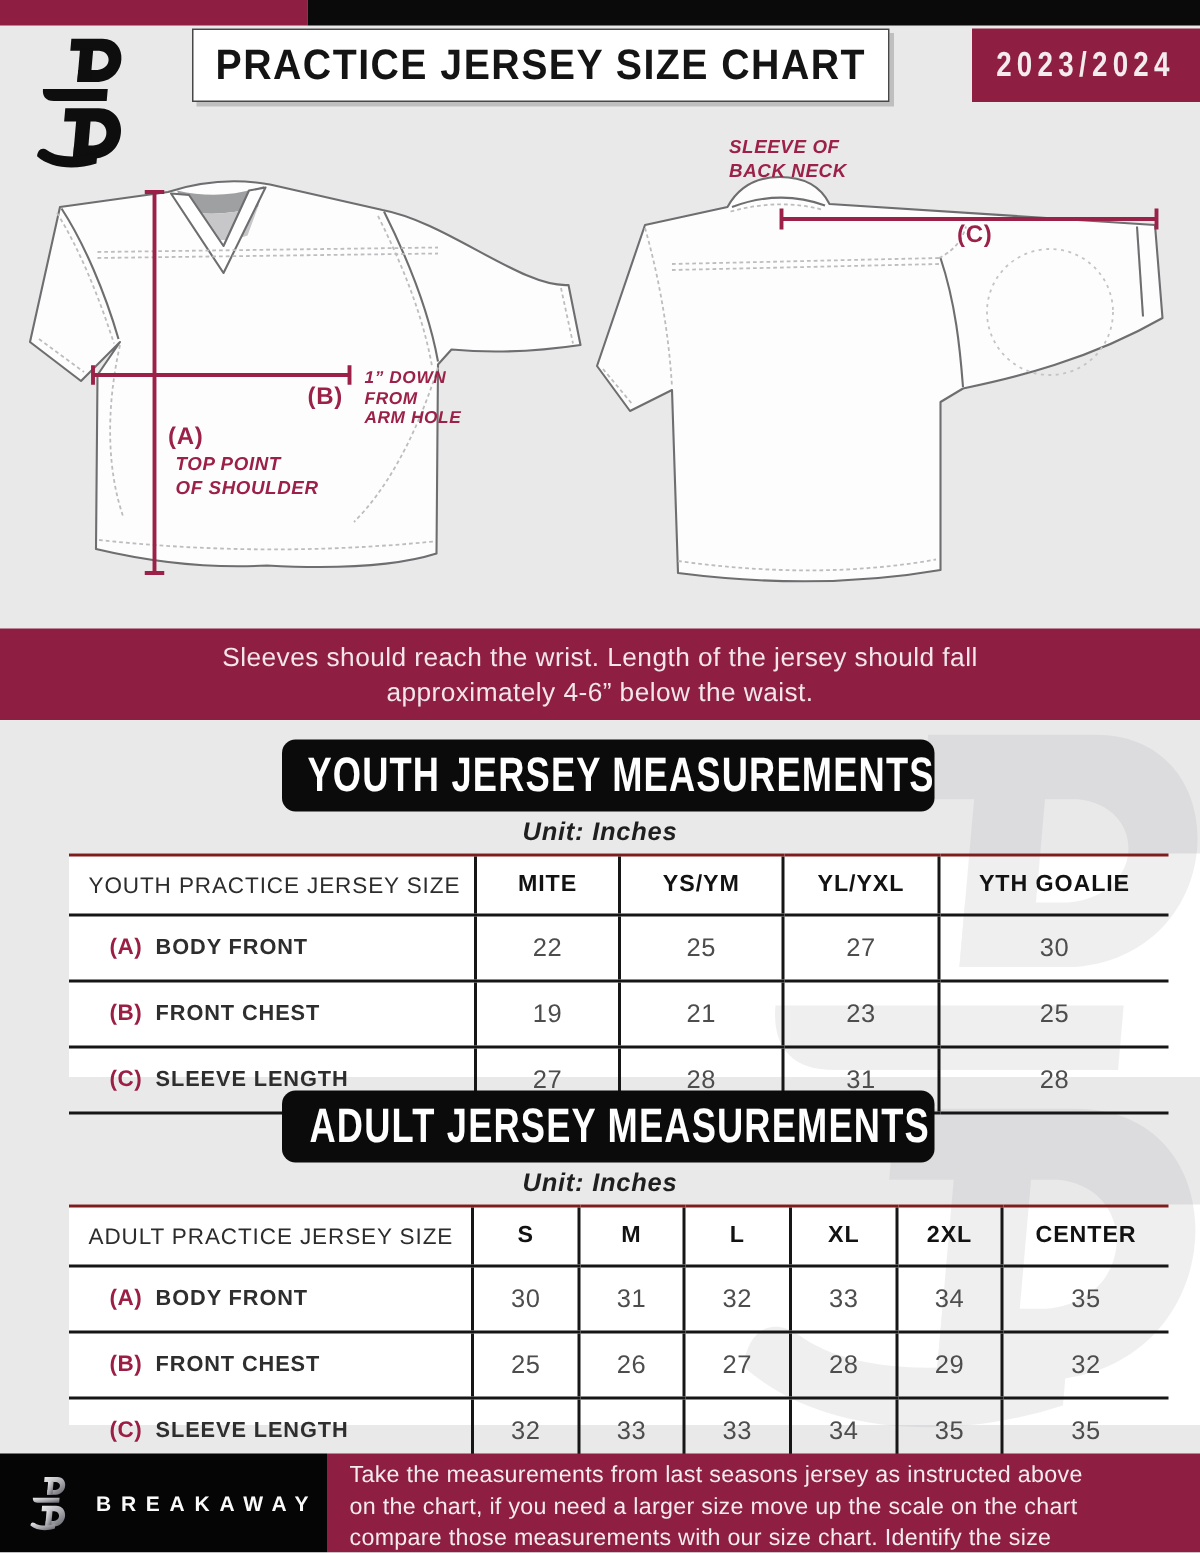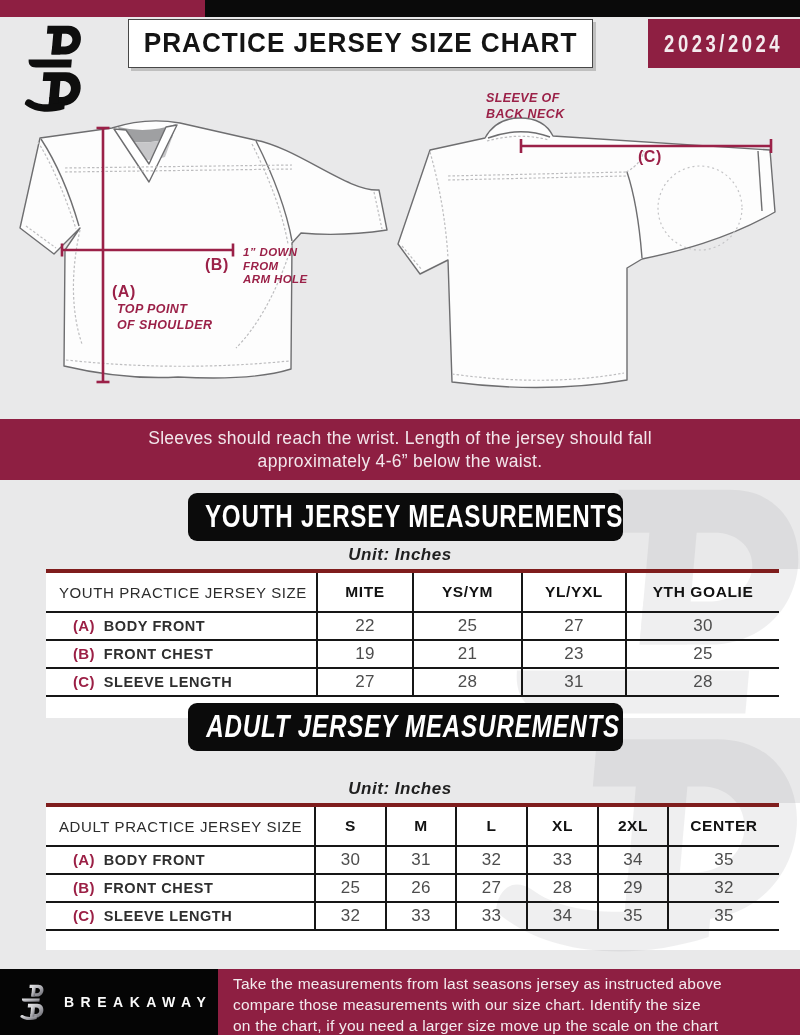--- a/index.html
+++ b/index.html
@@ -55,44 +55,44 @@
 
   
   .black-title{
     left:188px;width:419px;height:48px;background:#0b0b0b;border-radius:9px;
     display:flex;align-items:center;justify-content:center;padding-left:16px;
   }
   .black-title .t{
     color:#ffffff;font-size:31px;font-weight:700;letter-spacing:1px;white-space:nowrap;
     transform:scale(.78,1.04);
   }
-  .bt-youth{top:493px;} .bt-adult{top:703px;font-style:italic;}
+  .bt-youth{top:493px;} .bt-adult{top:727px;}
   .unit{
     left:0;width:800px;text-align:center;font-style:italic;font-weight:600;
     font-size:17px;color:#1f1f1f;letter-spacing:.5px;
   }
   .unit-youth{top:545px;} .unit-adult{top:779px;}
 
   
   table.meas{
     position:absolute;left:46px;width:733px;border-collapse:collapse;table-layout:fixed;
   }
   .tbl-youth{top:569px;} .tbl-adult{top:803px;}
   table.meas th,table.meas td{
     border-bottom:2px solid #161616;padding:0;text-align:center;vertical-align:middle;
     background:transparent;
   }
-  table.meas thead th{border-top:4px solid #7f1d1d;height:38px;
+  table.meas thead th{border-top:2px solid #7f1d1d;height:38px;
     font-size:15.5px;font-weight:700;color:#121212;letter-spacing:.6px;}
   .tbl-adult thead th{height:36px;}
   table.meas th+th,table.meas td+td{border-left:2px solid #161616;}
   table.meas th.first{
     text-align:left;padding-left:13px;font-weight:500;font-size:15px;color:#2c2c2c;letter-spacing:.6px;
   }
-  table.meas tbody tr{height:28px;}
+  table.meas tbody tr{height:44px;}
   table.meas td.first{text-align:left;padding-left:27px;}
   .key-cell{color:#9b1f45;font-weight:800;font-size:15px;margin-right:9px;letter-spacing:.3px;}
   .lbl-cell{color:#2e2e2e;font-weight:600;font-size:14.5px;letter-spacing:.6px;}
   td.num{font-size:17px;color:#4d4d4d;font-weight:400;letter-spacing:.3px;}
 
   
   .footer-black{left:0;top:969px;width:218px;height:66px;background:#050505;
     display:flex;align-items:center;gap:11px;padding-left:20px;box-sizing:border-box;}
   .footer-black .brand{color:#fafafa;font-size:14px;font-weight:700;letter-spacing:6.5px;white-space:nowrap;}
   .footer-logo{width:33px;height:41px;flex:0 0 auto;}
@@ -329,17 +329,17 @@
   </table>
 
   <div class="abs footer-black">
     <svg class="footer-logo" viewBox="0 0 100 120">
       <use href="#bw-logo" fill="url(#silver)"></use>
     </svg>
     <span class="brand">BREAKAWAY</span>
   </div>
   <div class="abs footer-maroon">
     <div>Take the measurements from last seasons jersey as instructed above</div>
+    <div>on the chart, if you need a larger size move up the scale on the chart</div>
     <div>compare those measurements  with our size chart. Identify the size</div>
-    <div>on the chart, if you need a larger size move up the scale on the chart</div>
   </div>
 
 </div>
 
 </body></html>

